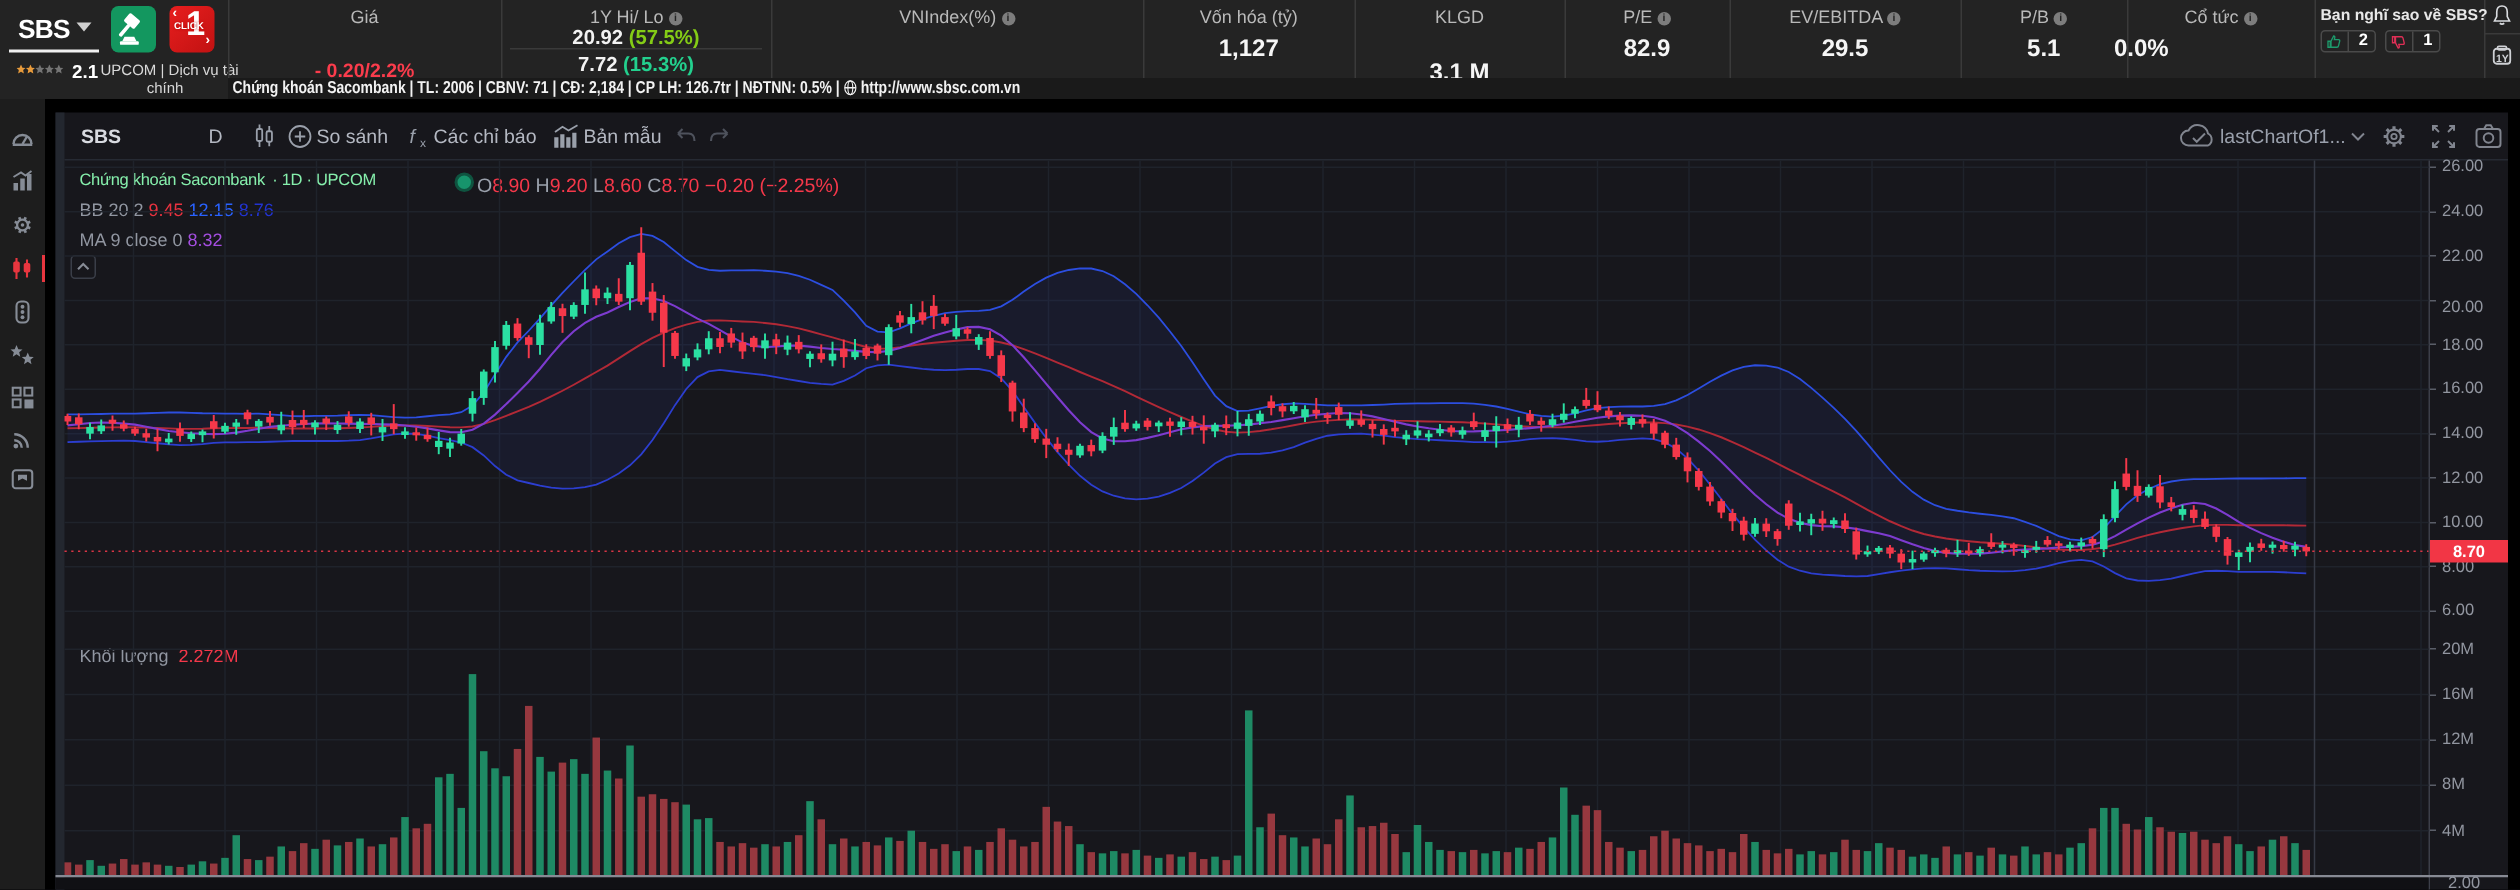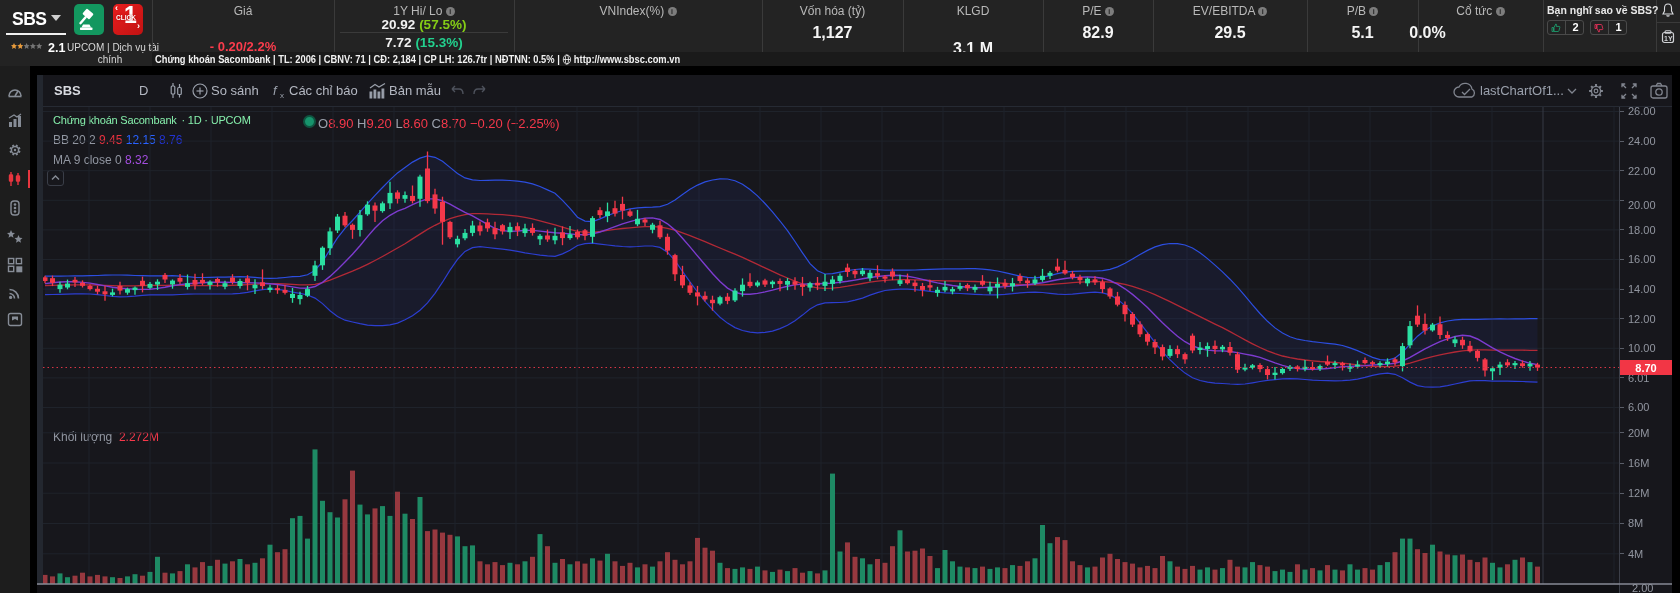--- a/index.html
+++ b/index.html
@@ -276,21 +276,21 @@
   <div class="legend3">MA 9 close 0 <span style="color:#a44ee0">8.32</span></div>
   <div class="abs" style="left:10px;top:95px;width:17px;height:16px;border:1px solid #3a3e48;border-radius:3px;">
     <svg width="15" height="14" viewBox="0 0 15 14">
         <path d="M4 8.5 L7.5 5 L11 8.5" fill="none" stroke="#878c96" stroke-width="1.4"></path>
       </svg>
   </div>
   <div class="vollab">Khối lượng&nbsp; <span style="color:#f5384a">2.272M</span></div>
   <div id="axis">
       <div class="axlab" style="top:294px">6.00</div>
       <div style="position:absolute;left:0;top:300px;width:4px;height:1px;background:#5a5e68;"></div>
-      <div class="axlab" style="top:265px">6.01</div>
+      <div class="axlab" style="top:265px">8.00</div>
       <div style="position:absolute;left:0;top:270px;width:4px;height:1px;background:#5a5e68;"></div>
       <div class="axlab" style="top:235px">10.00</div>
       <div style="position:absolute;left:0;top:241px;width:4px;height:1px;background:#5a5e68;"></div>
       <div class="axlab" style="top:206px">12.00</div>
       <div style="position:absolute;left:0;top:211px;width:4px;height:1px;background:#5a5e68;"></div>
       <div class="axlab" style="top:176px">14.00</div>
       <div style="position:absolute;left:0;top:182px;width:4px;height:1px;background:#5a5e68;"></div>
       <div class="axlab" style="top:146px">16.00</div>
       <div style="position:absolute;left:0;top:152px;width:4px;height:1px;background:#5a5e68;"></div>
       <div class="axlab" style="top:117px">18.00</div>

